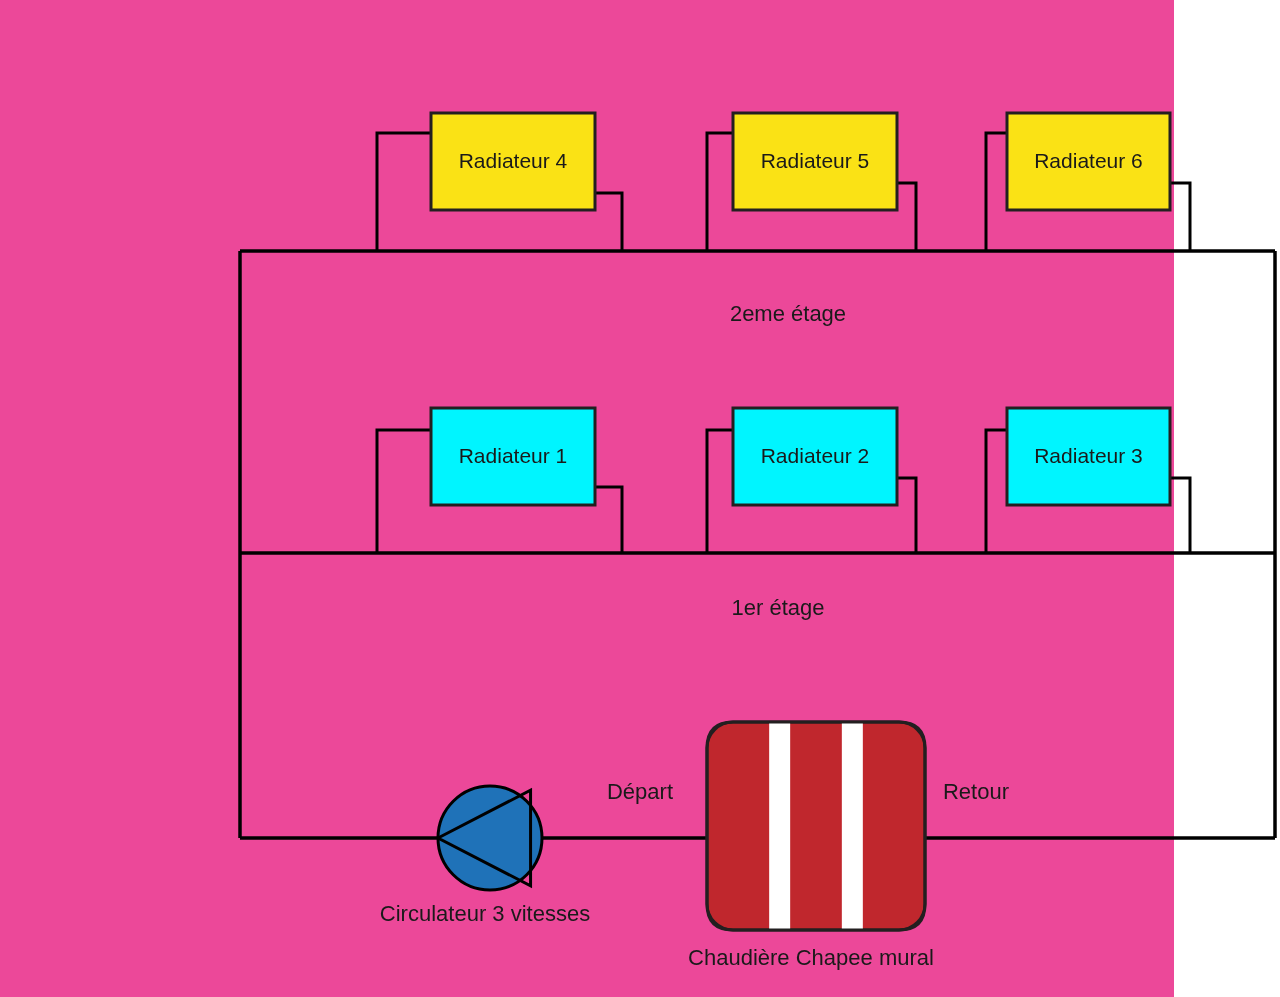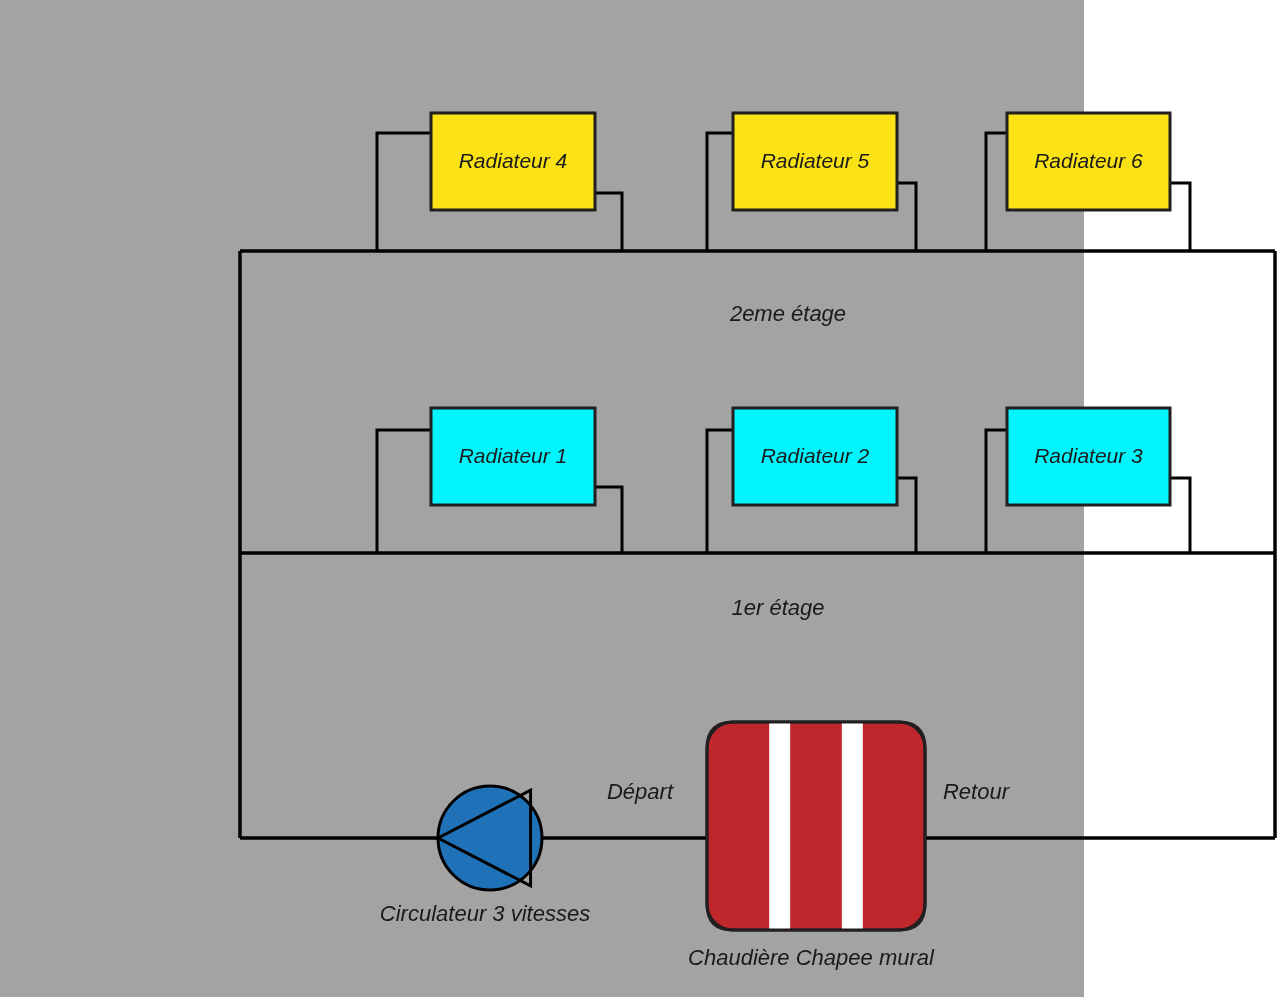--- a/index.html
+++ b/index.html
@@ -9,24 +9,23 @@
     background: #ffffff;
   }
   body {
     width: 1280px;
     height: 997px;
     font-family: "Liberation Sans", sans-serif;
     overflow: hidden;
   }
   #diagram-root {
     position: relative;
-    width: 1084px;
+    width: 1174px;
     height: 997px;
-    background: #a3a3a3;
-    font-style: italic;
+    background: #ec4899;
   }
   svg#schematic {
     display: block;
     width: 1280px;
     height: 997px;
   }
   .pipe {
     fill: none;
     stroke: #000000;
     stroke-width: 3;

